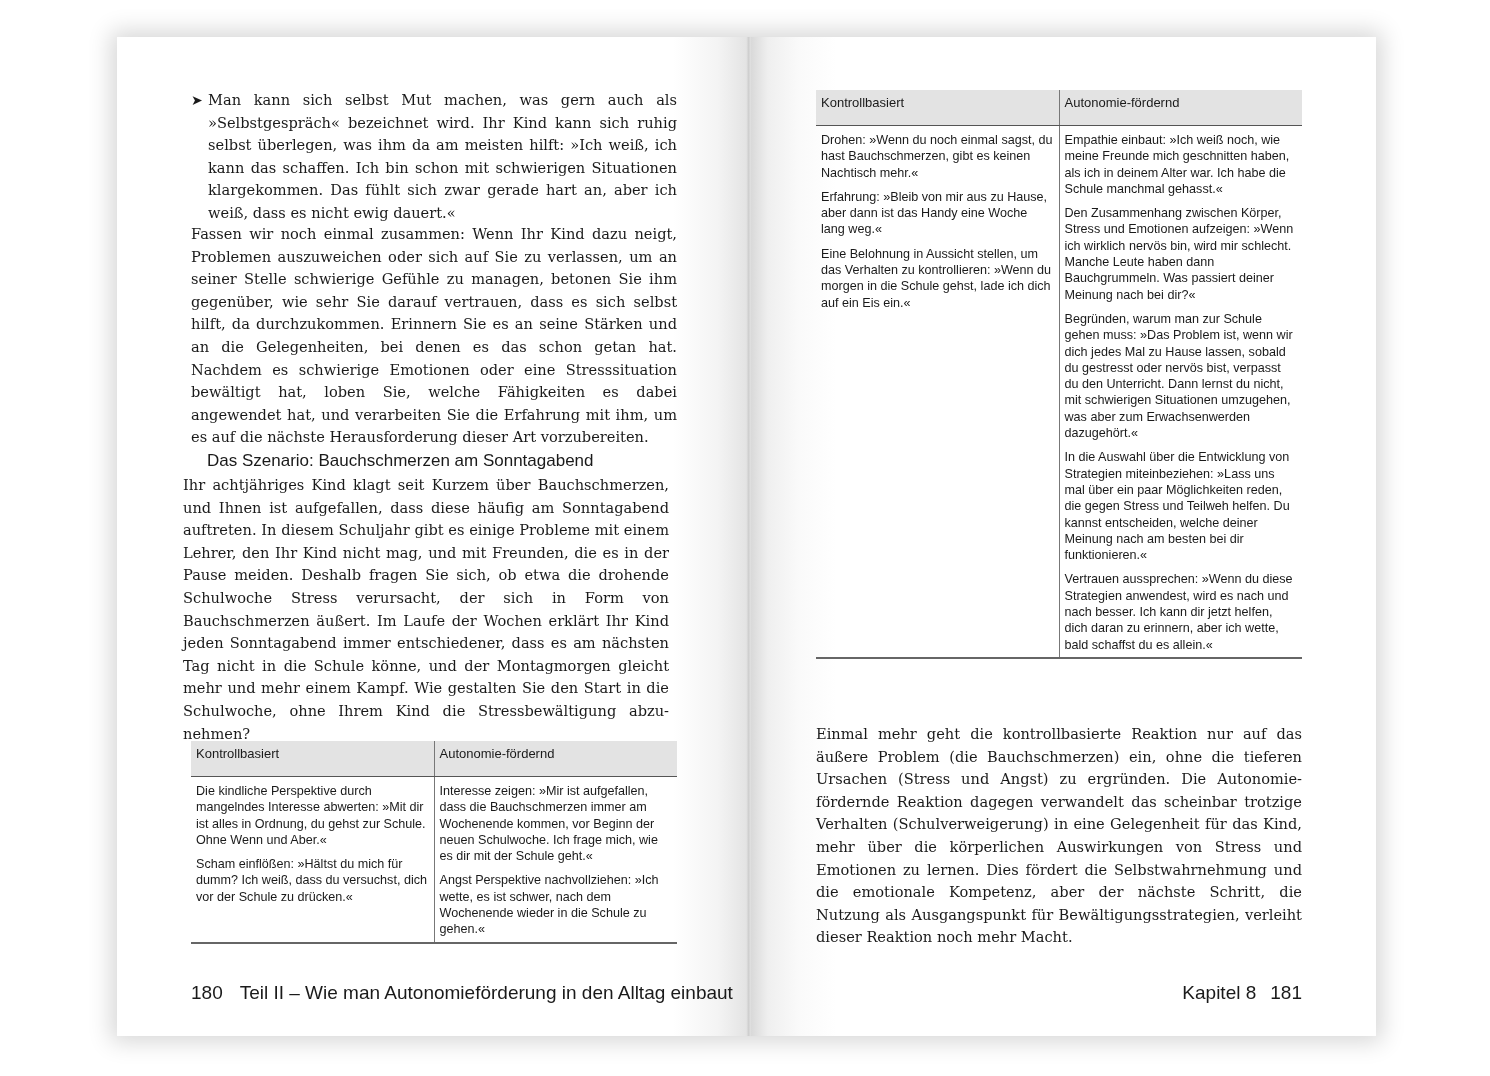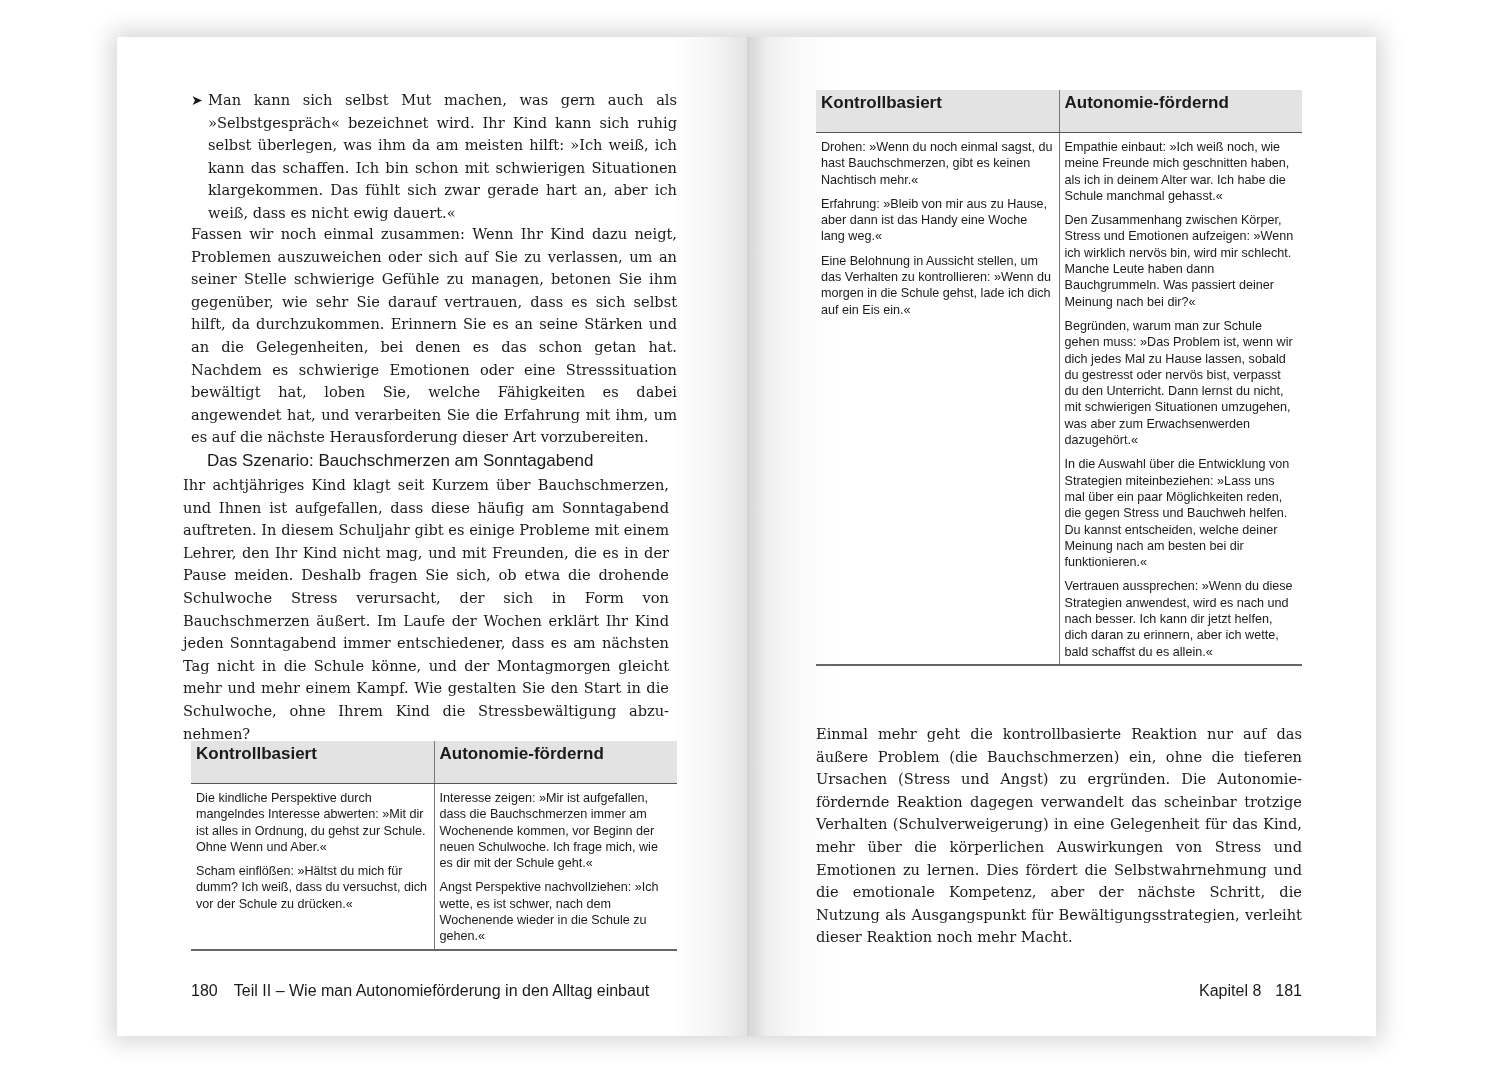--- a/index.html
+++ b/index.html
@@ -35,35 +35,35 @@
   .para1 { position: absolute; left: 74px; top: 186px; width: 486px; }
 
   .heading { position: absolute; left: 90px; top: 414px; font-size: 17px; font-weight: normal; }
   .para2 { position: absolute; left: 66px; top: 437px; width: 486px; }
 
   table.cmp {
     position: absolute; border-collapse: collapse; table-layout: fixed;
     font-family: "Liberation Sans", "DejaVu Sans", sans-serif; font-size: 12.6px; line-height: 16.3px; color: #1a1a1a;
   }
   table.cmp th {
-    background: #e3e3e3; text-align: left; font-weight: bold; font-size: 17px;
-    padding: 5px 5px 20px 5px; border-bottom: 1.5px solid #555; height: 17px;
+    background: #e3e3e3; text-align: left; font-weight: normal; font-size: 13px;
+    padding: 5px 5px 13px 5px; border-bottom: 1.5px solid #555; height: 17px;
   }
   table.cmp td { vertical-align: top; padding: 6px 5px 4px 5px; }
   table.cmp th + th, table.cmp td + td { border-left: 1.5px solid #777; }
   table.cmp tbody tr:last-child td { border-bottom: 2px solid #666; }
   table.cmp p { margin: 0 0 8px 0; }
   table.cmp p:last-child { margin-bottom: 0; }
 
   .table-left { left: 74px; top: 704px; width: 486px; }
   .table-right { left: 67px; top: 53px; width: 486px; }
 
   .para3 { position: absolute; left: 67px; top: 686px; width: 486px; }
 
-  .footer { position: absolute; top: 945px; font-size: 16px; }
+  .footer { position: absolute; top: 945px; font-size: 19px; }
   .footer.left { left: 74px; }
   .footer.right { right: 74px; padding-left: 30px; }
   .footer .num { margin-right: 12px; }
   .footer.right .num { margin-right: 0; margin-left: 14px; }
 </style>
 </head>
 <body>
 
 <div class="spread">
 
@@ -128,21 +128,21 @@
         <tr>
           <td>
             <p>Drohen: »Wenn du noch einmal sagst, du hast Bauchschmerzen, gibt es keinen Nachtisch mehr.«</p>
             <p>Erfahrung: »Bleib von mir aus zu Hause, aber dann ist das Handy eine Woche lang weg.«</p>
             <p>Eine Belohnung in Aussicht stellen, um das Verhalten zu kontrollieren: »Wenn du morgen in die Schule gehst, lade ich dich auf ein Eis ein.«</p>
           </td>
           <td>
             <p>Empathie einbaut: »Ich weiß noch, wie meine Freunde mich geschnitten haben, als ich in deinem Alter war. Ich habe die Schule manchmal ge­hasst.«</p>
             <p>Den Zusammenhang zwischen Kör­per, Stress und Emotionen aufzeigen: »Wenn ich wirklich nervös bin, wird mir schlecht. Manche Leute haben dann Bauchgrummeln. Was passiert deiner Meinung nach bei dir?«</p>
             <p>Begründen, warum man zur Schule gehen muss: »Das Problem ist, wenn wir dich jedes Mal zu Hause lassen, sobald du gestresst oder nervös bist, verpasst du den Unterricht. Dann lernst du nicht, mit schwierigen Situationen umzugehen, was aber zum Erwachsenwerden dazugehört.«</p>
-            <p>In die Auswahl über die Entwicklung von Strategien miteinbeziehen: »Lass uns mal über ein paar Möglichkeiten reden, die gegen Stress und Bauch­weh helfen. Du kannst entscheiden, welche deiner Meinung nach am besten bei dir funktionieren.«</p>
+            <p>In die Auswahl über die Entwicklung von Strategien miteinbeziehen: »Lass uns mal über ein paar Möglichkeiten reden, die gegen Stress und Teil­weh helfen. Du kannst entscheiden, welche deiner Meinung nach am besten bei dir funktionieren.«</p>
             <p>Vertrauen aussprechen: »Wenn du diese Strategien anwendest, wird es nach und nach besser. Ich kann dir jetzt helfen, dich daran zu erinnern, aber ich wette, bald schaffst du es allein.«</p>
           </td>
         </tr>
       </tbody>
     </table>
 
     <div class="para3 serif">Einmal mehr geht die kontrollbasierte Reaktion nur auf das äußere Problem (die Bauchschmerzen) ein, ohne die tieferen Ursachen (Stress und Angst) zu ergründen. Die Autonomie-fördernde Reaktion da­gegen verwandelt das scheinbar trotzige Verhalten (Schulverweige­rung) in eine Gelegenheit für das Kind, mehr über die körperlichen Auswirkungen von Stress und Emotionen zu lernen. Dies fördert die Selbstwahrnehmung und die emotionale Kompetenz, aber der nächste Schritt, die Nutzung als Ausgangspunkt für Bewältigungsstrategien, verleiht dieser Reaktion noch mehr Macht.</div>
 
     <div class="footer right sans">
       <span>Kapitel 8</span><span class="num">181</span>

